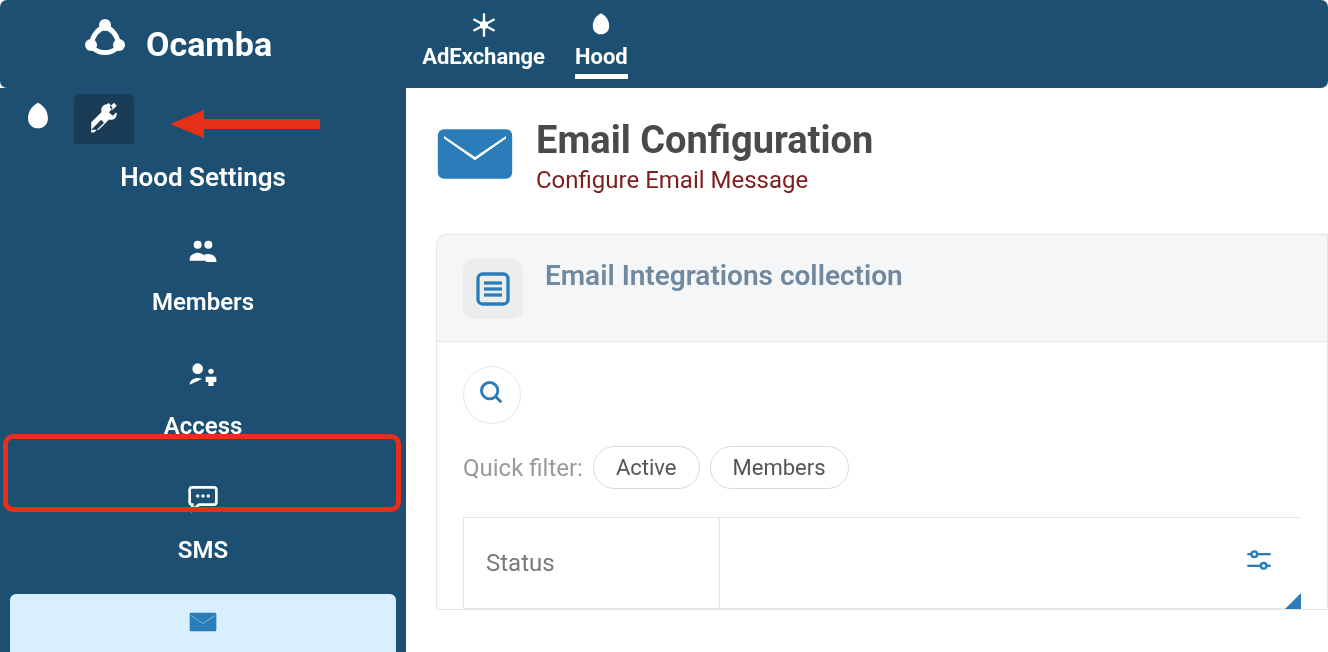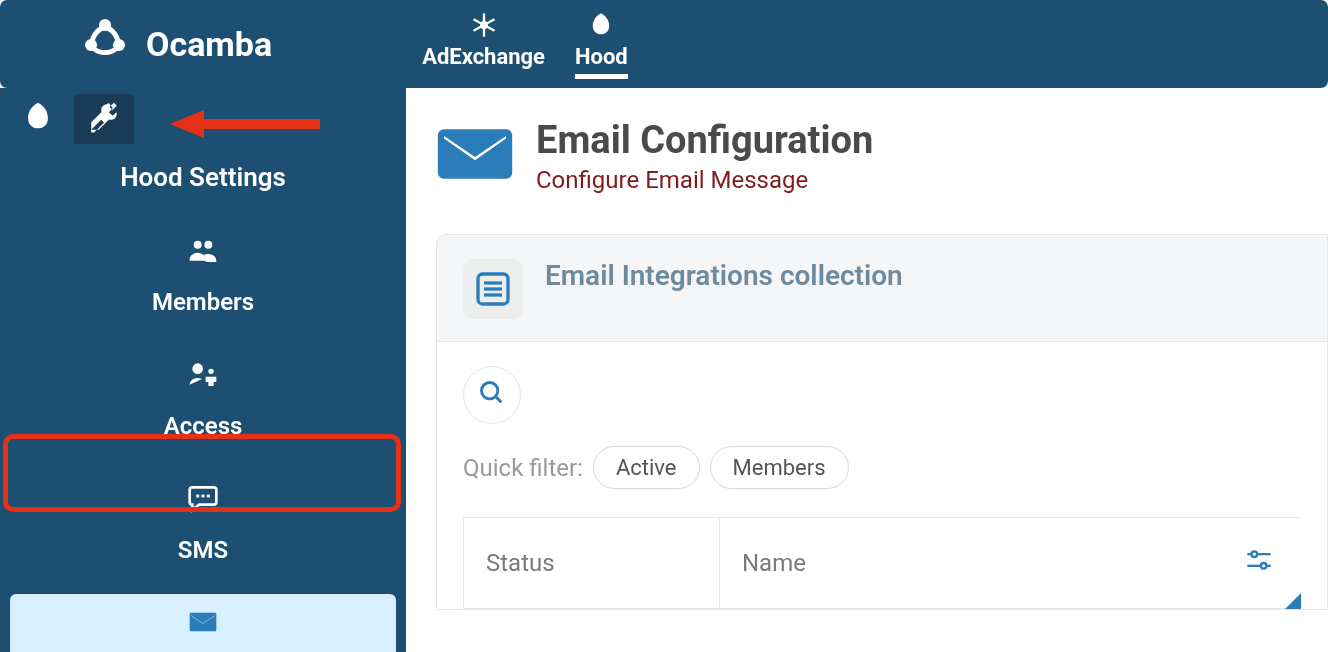--- a/index.html
+++ b/index.html
@@ -394,23 +394,20 @@
         </div>
         <div class="filter-row">
           <span>Quick filter:</span>
           <div class="chip"><span>Active</span></div>
           <div class="chip"><span>Members</span></div>
         </div>
         <div class="table-head">
           <div class="th status">
               <span>Status</span>
             </div>
-          <div class="th name">
-              <span>Name</span>
-            </div>
           <span class="sort-icon">
             <svg width="28" height="24" viewBox="0 0 24 20" stroke="#2a7db8" stroke-width="2" fill="none">
                 <line x1="2" y1="5" x2="22" y2="5"></line>
                 <circle cx="8" cy="5" r="2.4" fill="#fff"></circle>
                 <line x1="2" y1="15" x2="22" y2="15"></line>
                 <circle cx="16" cy="15" r="2.4" fill="#fff"></circle>
               </svg>
           </span>
           <div class="corner"></div>
         </div>

